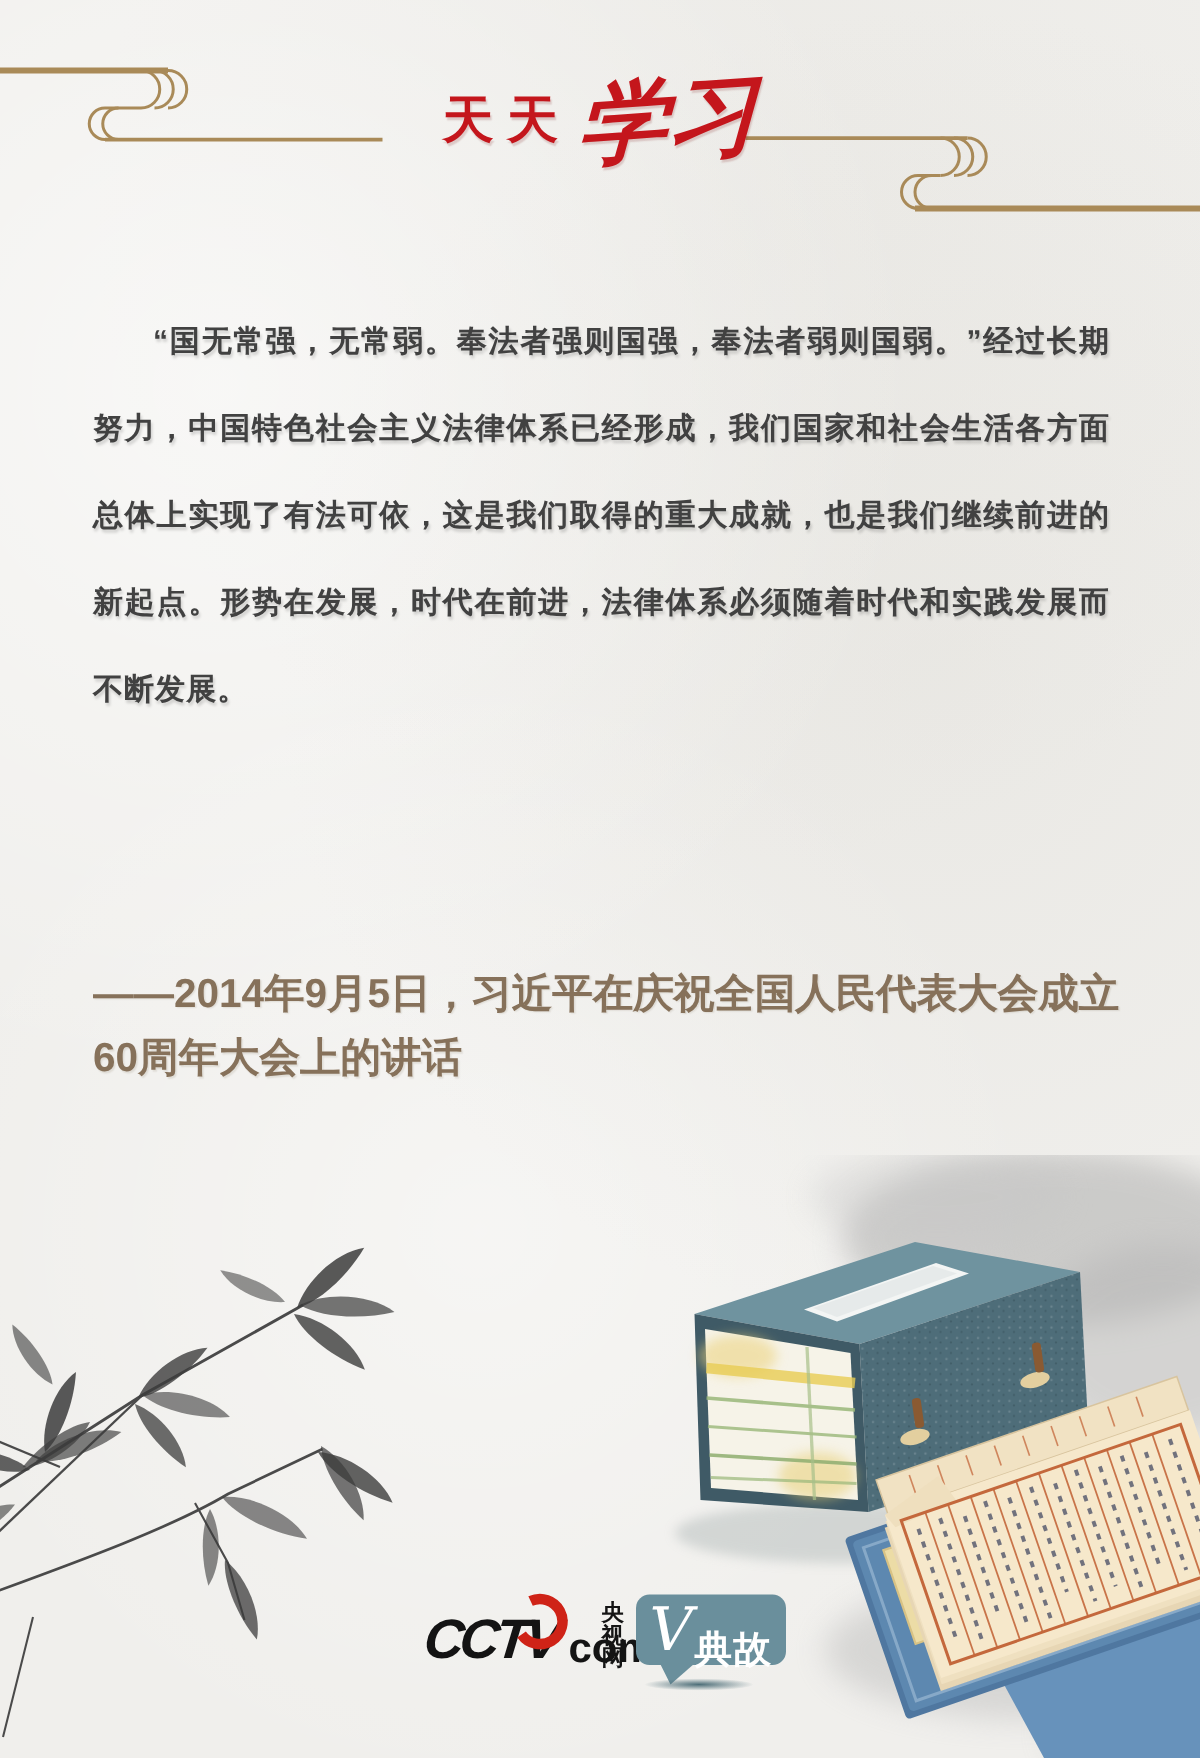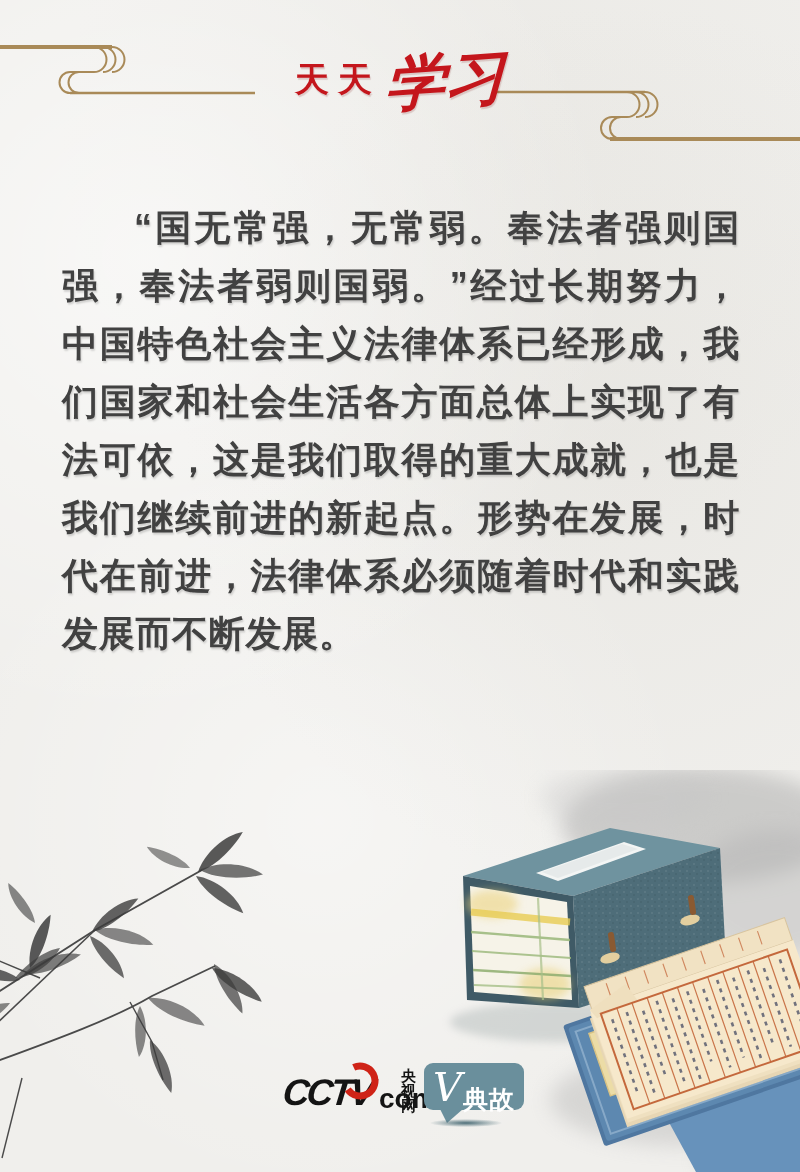--- a/index.html
+++ b/index.html
@@ -27,21 +27,21 @@
   .brand .script{
     display:inline-block;
     font-family:"DejaVu Serif","Liberation Serif",serif;
     font-style:italic;font-weight:700;font-size:60px;line-height:1;
     transform:rotate(-4deg) skewX(-6deg);
     margin-left:4px;vertical-align:middle;
     text-shadow:1px 2px 1px rgba(120,20,20,.18);
   }
   .quote{
     position:absolute;left:62px;top:199px;width:678px;
-    font-size:36px;line-height:58px;letter-spacing:.7px;
+    font-size:20px;line-height:58px;letter-spacing:.7px;
     font-weight:900;color:#414141;
     text-align:justify;text-indent:2em;
     text-shadow:1px 2px 2px rgba(0,0,0,.16);
   }
   .attribution{
     position:absolute;left:62px;top:641px;width:712px;
     font-size:27px;line-height:43px;font-weight:700;color:#86715a;
     text-shadow:1px 1px 1px rgba(90,70,40,.12);
   }
   .bamboo-svg{position:absolute;left:0;top:828px;}
@@ -113,20 +113,21 @@
       <path d="M610,139 H800" stroke-width="4"></path>
     </g>
   </svg>
 
   <div class="brand">
     <span class="serif">天天</span><span class="script">学习</span>
   </div>
 
   <div class="quote">“国无常强，无常弱。奉法者强则国强，奉法者弱则国弱。”经过长期努力，中国特色社会主义法律体系已经形成，我们国家和社会生活各方面总体上实现了有法可依，这是我们取得的重大成就，也是我们继续前进的新起点。形势在发展，时代在前进，法律体系必须随着时代和实践发展而不断发展。</div>
 
+  <div class="attribution">——2014年9月5日，习近平在庆祝全国人民代表大会成立60周年大会上的讲话</div>
 
   <svg class="bamboo-svg" width="272" height="344" viewBox="0 0 272 344">
     <defs>
       <path id="leaf" d="M0,0 C16,-11 44,-13 60,-4 C40,4 14,6 0,0 Z"></path>
     </defs>
     <g stroke="#4a4a4a" fill="none">
       <path d="M-8,168 L95,102 L202,42" stroke-width="2"></path>
       <path d="M-8,200 L95,102" stroke-width="1.6"></path>
       <path d="M-8,235 C55,212 115,190 152,168 L215,138" stroke-width="1.8"></path>
       <path d="M130,174 L152,214 L163,252" stroke-width="1.4"></path>

